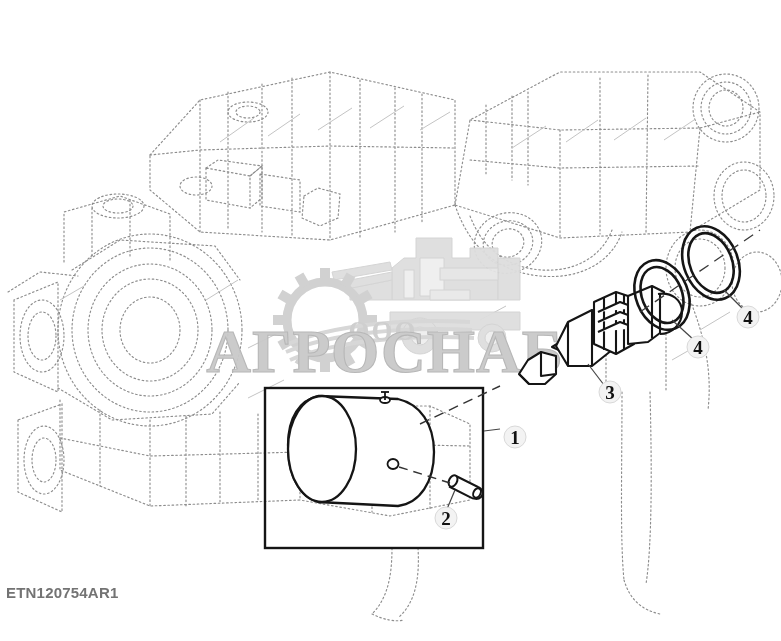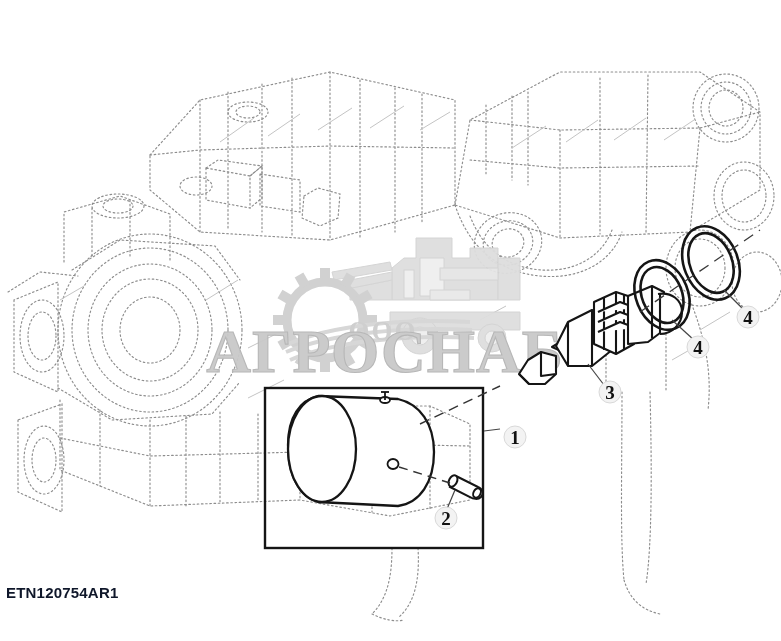--- a/index.html
+++ b/index.html
@@ -26,21 +26,21 @@
     height: 641px;
   }
   .part-code {
     position: absolute;
     left: 6px;
     top: 584px;
     font-family: "Liberation Sans", sans-serif;
     font-size: 15px;
     font-weight: bold;
     letter-spacing: 0.2px;
-    color: #0f172a;
+    color: #737373;
     white-space: nowrap;
   }
   .callout-label {
     font-family: "Liberation Serif", serif;
     font-size: 19px;
     font-weight: bold;
     fill: #111111;
   }
   .wm-text-main {
     font-family: "Liberation Serif", serif;

